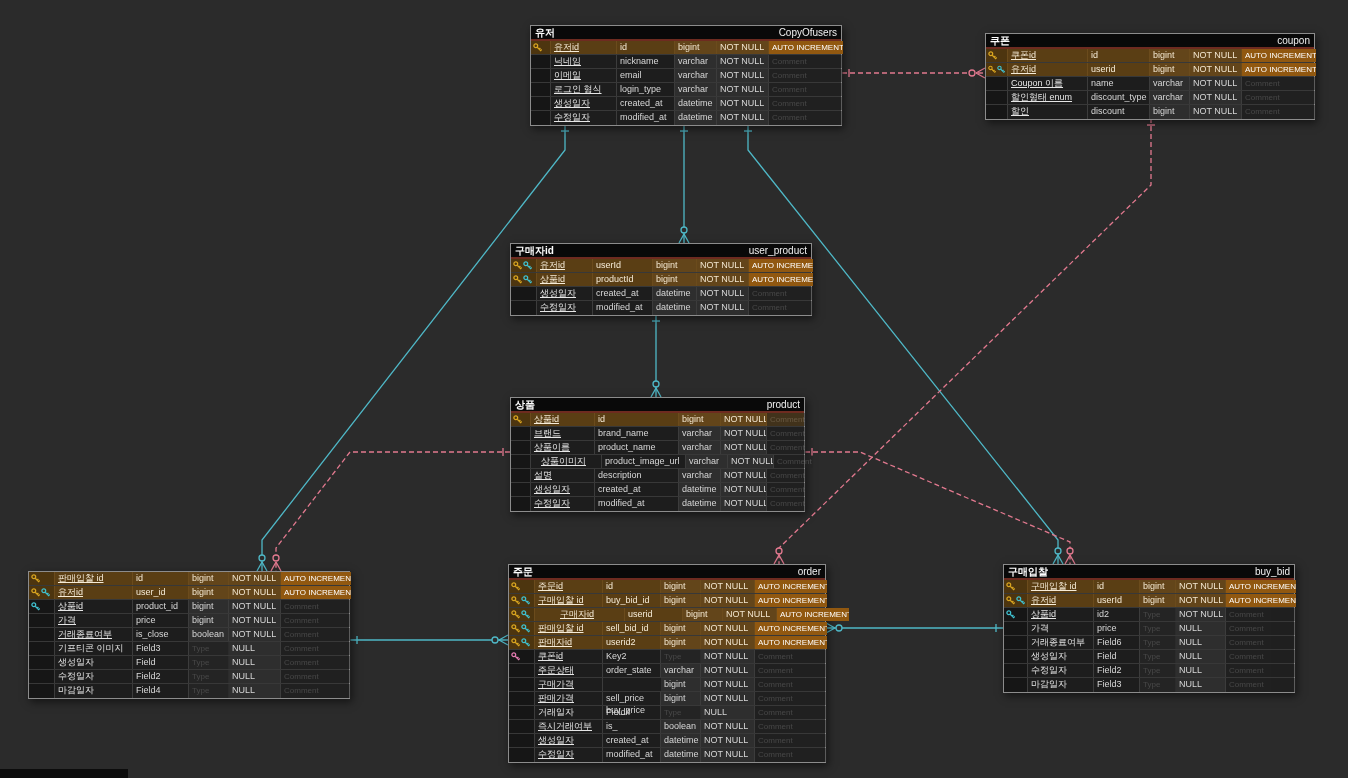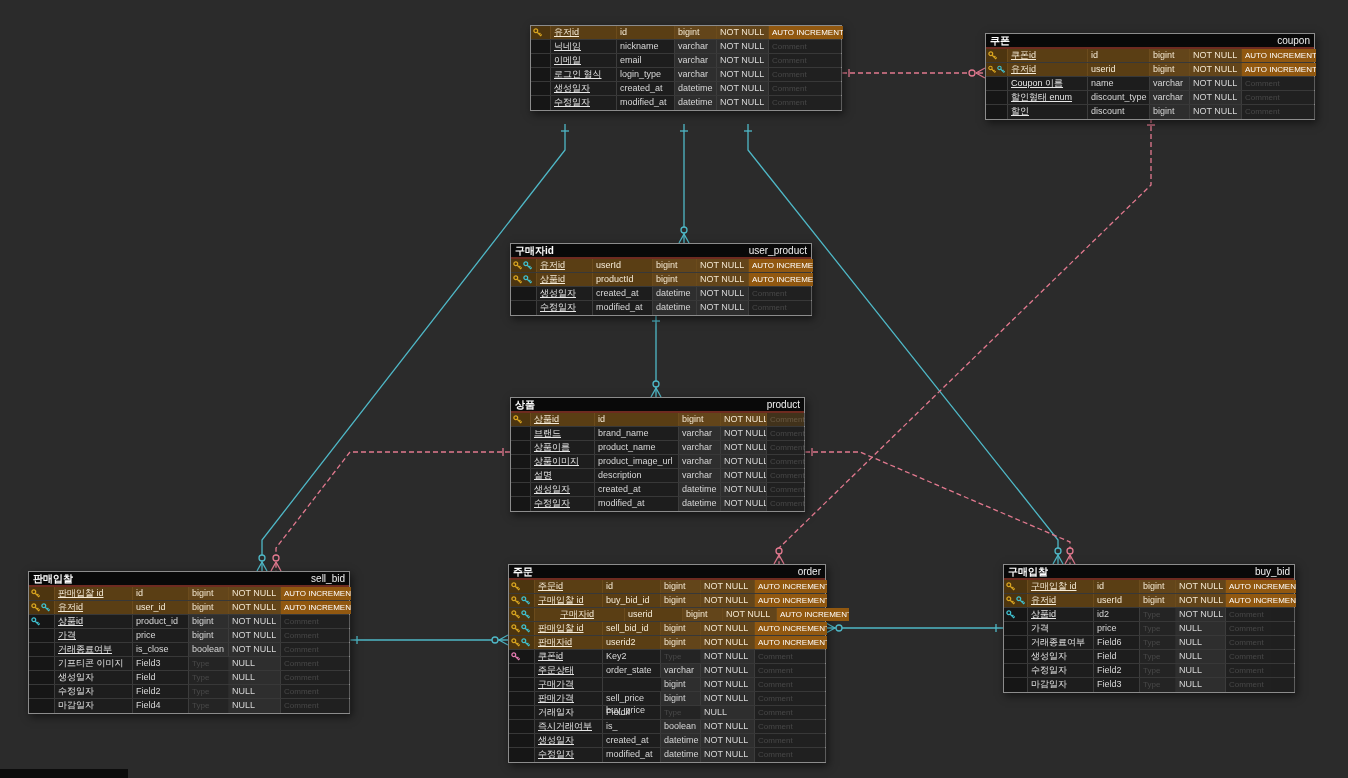--- a/index.html
+++ b/index.html
@@ -103,20 +103,24 @@
       <g stroke="#e2798f" fill="none" stroke-width="1.3">
         <polyline points="1151,118 1151,185 779,548 779,564" stroke-dasharray="5 3"></polyline>
         <line x1="1155" y1="125" x2="1147" y2="125"></line>
         <line x1="779" y1="555" x2="774" y2="564"></line>
         <line x1="779" y1="555" x2="784" y2="564"></line>
         <circle cx="779" cy="551" r="3" fill="#2b2b2b"></circle>
       </g>
     </svg>
   <div id="tables">
       <div class="table" style="left: 530px; top: 25px; width: 312px;">
+        <div class="thead">
+          <span class="tl">유저</span>
+          <span class="tp">CopyOfusers</span>
+        </div>
         <div class="trow hl">
           <span class="cell c-icon" style="width: 20px;">
             <svg width="9" height="9" viewBox="0 0 10 10">
               <g fill="none" stroke="#d9a520" stroke-width="1.4">
                 <circle cx="3.1" cy="3.1" r="2.1"></circle>
                 <path d="M4.7 4.7 L9 9 M6.9 6.9 L8.2 5.6 M8.4 8.4 L9.6 7.2"></path>
               </g>
             </svg>
           </span>
           <span class="cell c-log u" style="width: 66px;">유저id</span>
@@ -327,21 +331,21 @@
         <div class="trow">
           <span class="cell c-icon" style="width: 20px;"></span>
           <span class="cell c-log u" style="width: 64px;">상품이름</span>
           <span class="cell c-phy" style="width: 84px;">product_name</span>
           <span class="cell c-type" style="width: 42px;">varchar</span>
           <span class="cell c-null" style="width: 46px;">NOT NULL</span>
           <span class="cell c-extra ph" style="width: 39px;">Comment</span>
         </div>
         <div class="trow">
           <span class="cell c-icon" style="width: 20px;"></span>
-          <span class="cell c-log u" style="width: 64px;">상품이미지</span>
+          <span class="cell c-log u" style="width: 64px; margin-left: 7px;">상품이미지</span>
           <span class="cell c-phy" style="width: 84px;">product_image_url</span>
           <span class="cell c-type" style="width: 42px;">varchar</span>
           <span class="cell c-null" style="width: 46px;">NOT NULL</span>
           <span class="cell c-extra ph" style="width: 39px;">Comment</span>
         </div>
         <div class="trow">
           <span class="cell c-icon" style="width: 20px;"></span>
           <span class="cell c-log u" style="width: 64px;">설명</span>
           <span class="cell c-phy" style="width: 84px;">description</span>
           <span class="cell c-type" style="width: 42px;">varchar</span>
@@ -359,24 +363,20 @@
         <div class="trow">
           <span class="cell c-icon" style="width: 20px;"></span>
           <span class="cell c-log u" style="width: 64px;">수정일자</span>
           <span class="cell c-phy" style="width: 84px;">modified_at</span>
           <span class="cell c-type" style="width: 42px;">datetime</span>
           <span class="cell c-null" style="width: 46px;">NOT NULL</span>
           <span class="cell c-extra ph" style="width: 39px;">Comment</span>
         </div>
       </div>
       <div class="table" style="left: 28px; top: 571px; width: 322px;">
-        <div class="thead">
-          <span class="tl">판매입찰</span>
-          <span class="tp">sell_bid</span>
-        </div>
         <div class="trow hl">
           <span class="cell c-icon" style="width: 26px;">
             <svg width="9" height="9" viewBox="0 0 10 10">
               <g fill="none" stroke="#d9a520" stroke-width="1.4">
                 <circle cx="3.1" cy="3.1" r="2.1"></circle>
                 <path d="M4.7 4.7 L9 9 M6.9 6.9 L8.2 5.6 M8.4 8.4 L9.6 7.2"></path>
               </g>
             </svg>
           </span>
           <span class="cell c-log u" style="width: 78px;">판매입찰 id</span>

